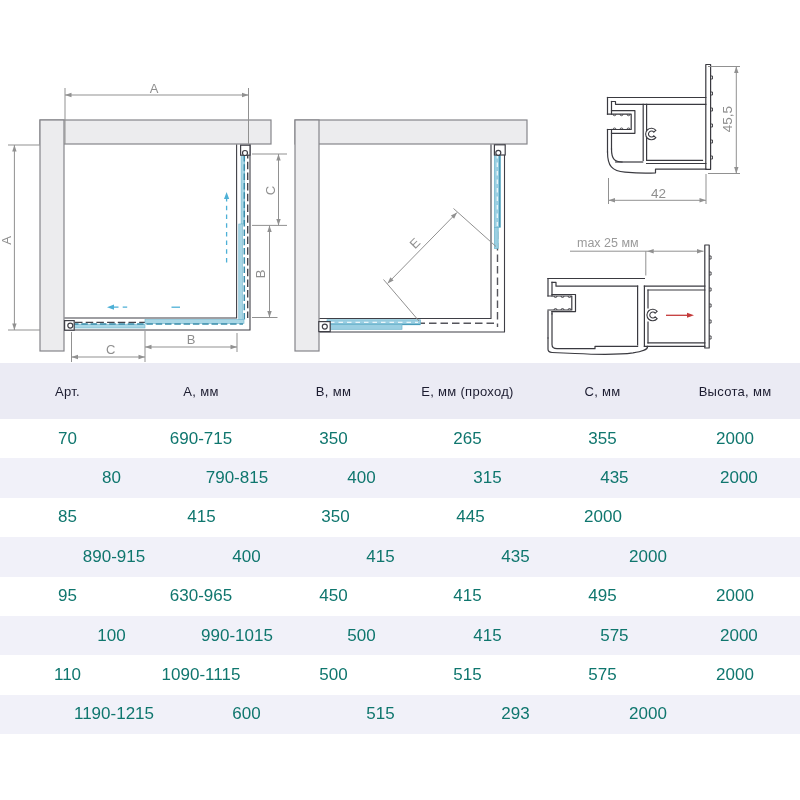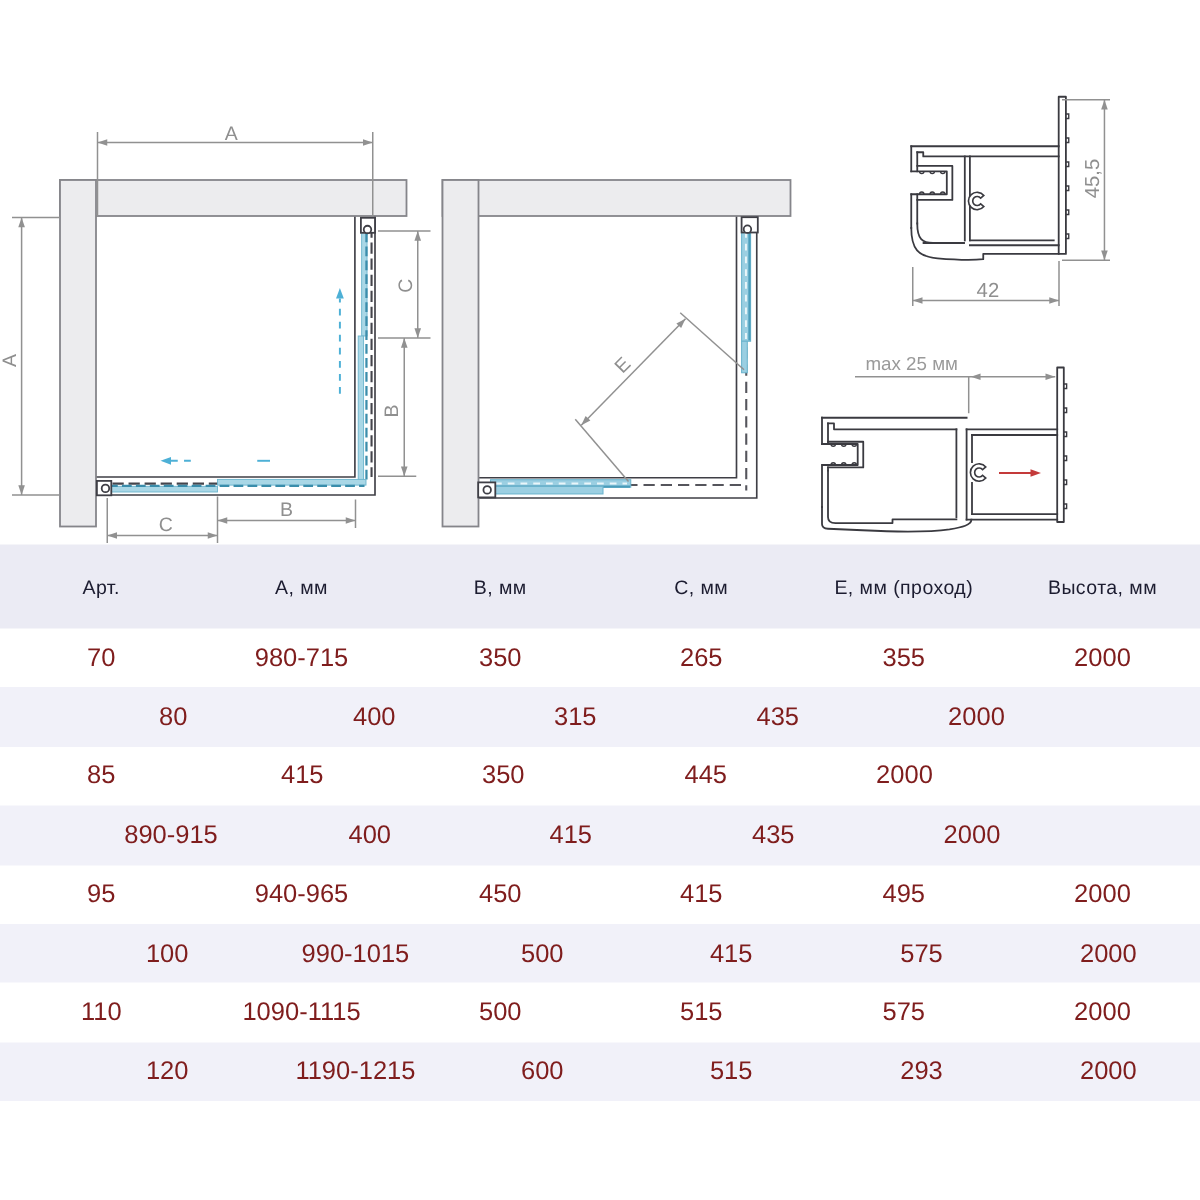--- a/index.html
+++ b/index.html
@@ -1,19 +1,19 @@
 <!DOCTYPE html>
 <html><head><meta charset="utf-8">
 <style>
 html,body{margin:0;padding:0;background:#ffffff;}
 body{width:800px;height:800px;font-family:"Liberation Sans",sans-serif;overflow:hidden;}
 .wrap{position:relative;width:800px;height:800px;}
 .tbl{position:absolute;left:0;top:363px;width:800px;}
 .hrow{height:56px;background:#ebebf4;display:flex;align-items:center;font-weight:500;font-size:13px;letter-spacing:0.3px;color:#1c1c30;}
-.drow{height:39.4px;display:flex;align-items:center;font-size:17px;color:#7f1d1d;}
+.drow{height:39.4px;display:flex;align-items:center;font-size:17px;color:#0f766e;}
 .alt{background:#f1f1f9;padding-left:48px;}
 .c{text-align:center;}
 </style></head>
 <body>
 <div class="wrap">
 <svg width="800" height="372" viewBox="0 0 800 372" font-family="Liberation Sans, sans-serif">
 <rect x="40" y="120" width="231" height="24" fill="#ececee" stroke="#85858a" stroke-width="1.2"></rect>
 <rect x="40" y="120" width="24" height="231" fill="#ececee" stroke="#85858a" stroke-width="1.2"></rect>
 <g stroke="#3f3f46" stroke-width="1.1" fill="none">
 <path d="M250,144.5 V330 H64.5"></path>
@@ -180,34 +180,35 @@
 </g>
 <polygon points="647.2,251.2 653.7,249.0 653.7,253.4" fill="#919191"></polygon>
 <polygon points="703.5,251.2 697.0,253.4 697.0,249.0" fill="#919191"></polygon>
 <text x="607.8" y="246.5" text-anchor="middle" fill="#9a9a9a" font-size="12.5">max 25 мм</text>
 </svg>
 <div class="tbl">
 <div class="hrow">
         <div class="c" style="width:135px">Арт.</div>
         <div class="c" style="width:132px">А, мм</div>
         <div class="c" style="width:133px">В, мм</div>
+        <div class="c" style="width:135px">Е, мм (проход)</div>
         <div class="c" style="width:135px">С, мм</div>
-        <div class="c" style="width:135px">Е, мм (проход)</div>
         <div class="c" style="width:130px">Высота, мм</div>
       </div>
 <div class="drow">
         <div class="c" style="width:135px">70</div>
-        <div class="c" style="width:132px">980-715</div>
+        <div class="c" style="width:132px">690-715</div>
         <div class="c" style="width:133px">350</div>
         <div class="c" style="width:135px">265</div>
         <div class="c" style="width:135px">355</div>
         <div class="c" style="width:130px">2000</div>
       </div>
 <div class="drow alt">
         <div class="c" style="width:135px">80</div>
+        <div class="c" style="width:132px">790-815</div>
         <div class="c" style="width:133px">400</div>
         <div class="c" style="width:135px">315</div>
         <div class="c" style="width:135px">435</div>
         <div class="c" style="width:130px">2000</div>
       </div>
 <div class="drow">
         <div class="c" style="width:135px">85</div>
         <div class="c" style="width:133px">415</div>
         <div class="c" style="width:135px">350</div>
         <div class="c" style="width:135px">445</div>
@@ -215,21 +216,21 @@
       </div>
 <div class="drow alt">
         <div class="c" style="width:132px">890-915</div>
         <div class="c" style="width:133px">400</div>
         <div class="c" style="width:135px">415</div>
         <div class="c" style="width:135px">435</div>
         <div class="c" style="width:130px">2000</div>
       </div>
 <div class="drow">
         <div class="c" style="width:135px">95</div>
-        <div class="c" style="width:132px">940-965</div>
+        <div class="c" style="width:132px">630-965</div>
         <div class="c" style="width:133px">450</div>
         <div class="c" style="width:135px">415</div>
         <div class="c" style="width:135px">495</div>
         <div class="c" style="width:130px">2000</div>
       </div>
 <div class="drow alt">
         <div class="c" style="width:135px">100</div>
         <div class="c" style="width:132px">990-1015</div>
         <div class="c" style="width:133px">500</div>
         <div class="c" style="width:135px">415</div>
@@ -238,20 +239,19 @@
       </div>
 <div class="drow">
         <div class="c" style="width:135px">110</div>
         <div class="c" style="width:132px">1090-1115</div>
         <div class="c" style="width:133px">500</div>
         <div class="c" style="width:135px">515</div>
         <div class="c" style="width:135px">575</div>
         <div class="c" style="width:130px">2000</div>
       </div>
 <div class="drow alt">
-        <div class="c" style="width:135px">120</div>
         <div class="c" style="width:132px">1190-1215</div>
         <div class="c" style="width:133px">600</div>
         <div class="c" style="width:135px">515</div>
         <div class="c" style="width:135px">293</div>
         <div class="c" style="width:130px">2000</div>
       </div>
 </div>
 </div>
 </body></html>

